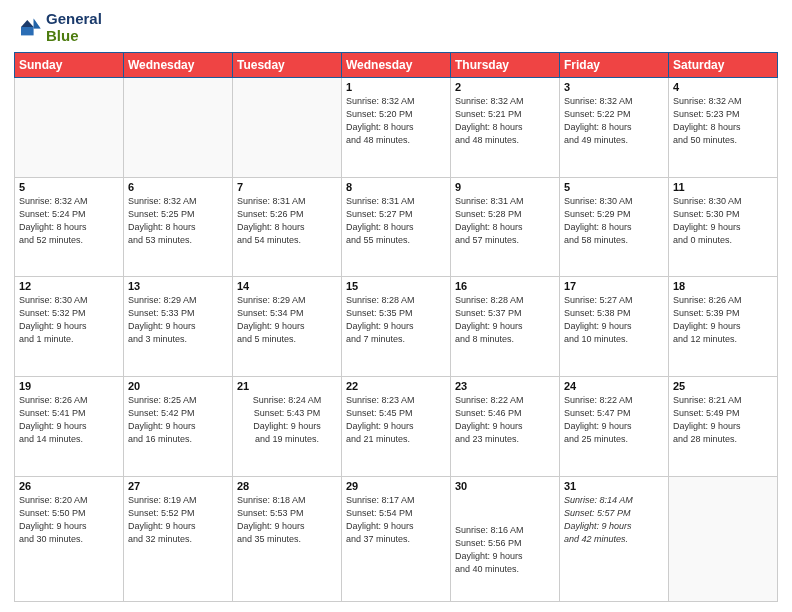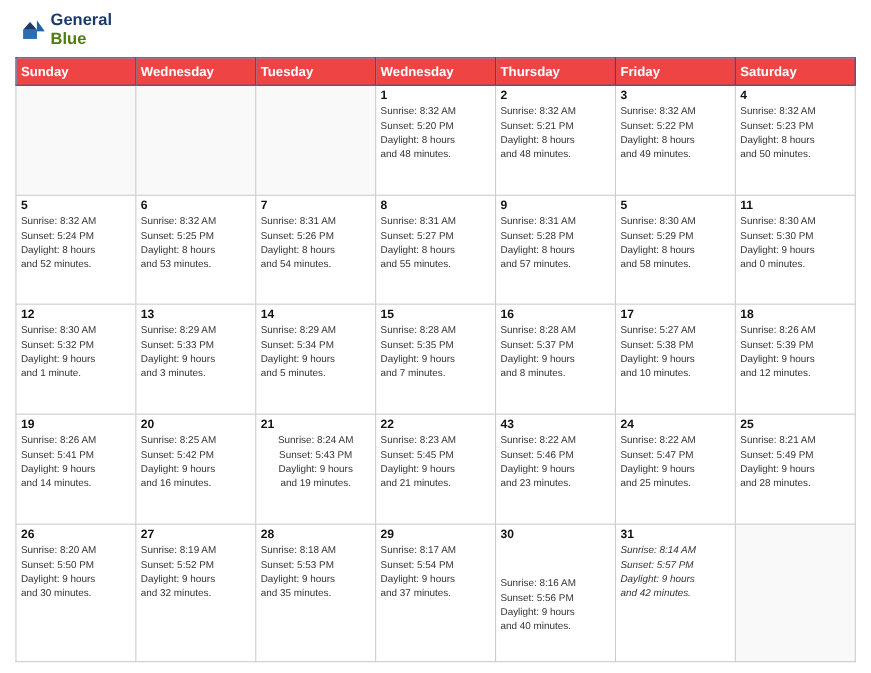--- a/index.html
+++ b/index.html
@@ -277,21 +277,21 @@
 and 19 minutes.</div>
           </td>
           <td>
             <div class="day-num">22</div>
             <div class="day-detail" style="white-space: pre-line;">Sunrise: 8:23 AM
 Sunset: 5:45 PM
 Daylight: 9 hours
 and 21 minutes.</div>
           </td>
           <td>
-            <div class="day-num">43</div>
+            <div class="day-num">23</div>
             <div class="day-detail" style="white-space: pre-line;">Sunrise: 8:22 AM
 Sunset: 5:46 PM
 Daylight: 9 hours
 and 23 minutes.</div>
           </td>
           <td>
             <div class="day-num">24</div>
             <div class="day-detail" style="white-space: pre-line;">Sunrise: 8:22 AM
 Sunset: 5:47 PM
 Daylight: 9 hours

